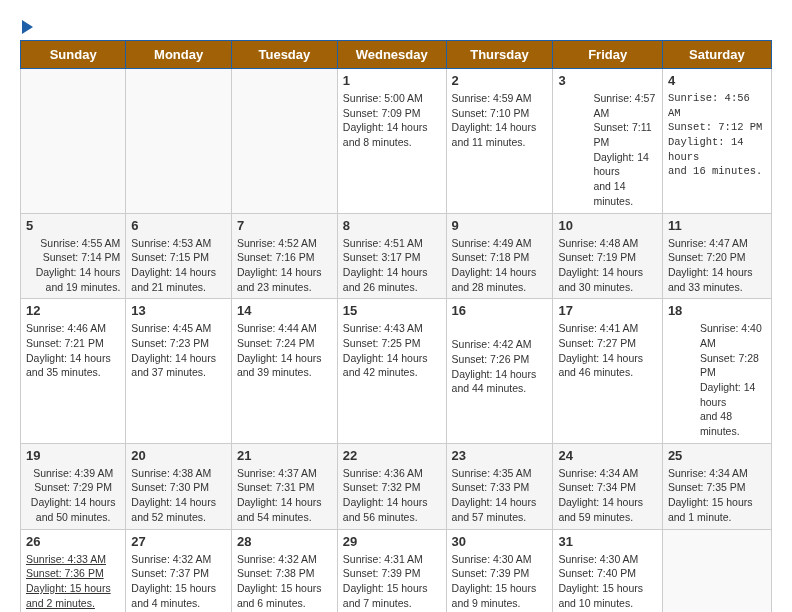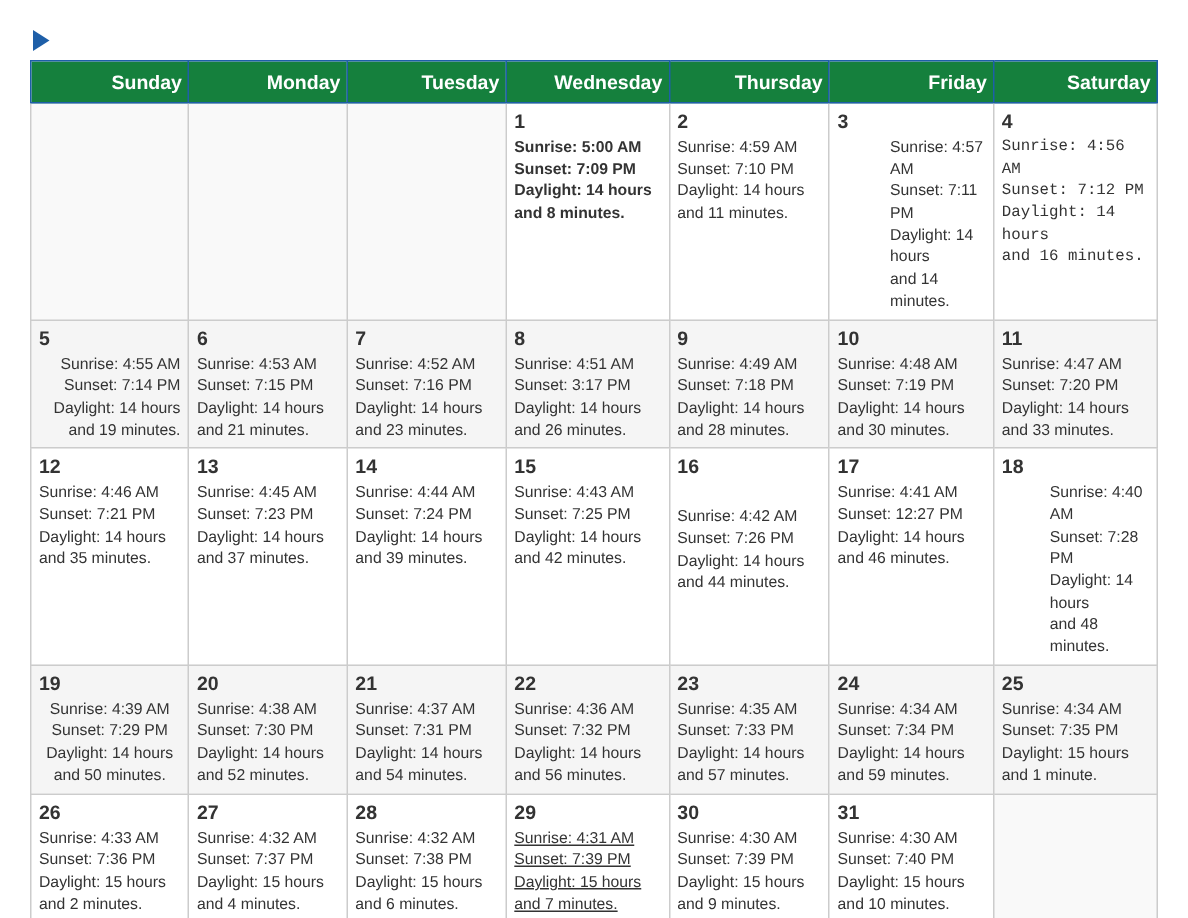--- a/index.html
+++ b/index.html
@@ -33,26 +33,26 @@
     }
     .location-title {
       font-size: 18px;
       color: #333;
     }
     table {
       width: 100%;
       border-collapse: collapse;
     }
     thead th {
-      background-color: #15803d;
+      background-color: #a16207;
       color: white;
       font-size: 13px;
       font-weight: bold;
       padding: 6px 4px;
-      text-align: right;
+      text-align: center;
       border: 1px solid #1e5fa8;
     }
     tbody td {
       border: 1px solid #ccc;
       vertical-align: top;
       padding: 4px 5px;
       width: 113px;
       min-height: 80px;
       font-size: 11px;
       color: #333;
@@ -105,21 +105,21 @@
         <th>Saturday</th>
       </tr>
   </thead>
   <tbody id="calendar-body">
   <tr>
         <td class="empty"></td>
         <td class="empty"></td>
         <td class="empty"></td>
         <td>
           <span class="day-number">1</span>
-          <div class="day-info" style="white-space: pre-line; font-weight: bold;">Sunrise: 5:00 AM
+          <div class="day-info" style="white-space: pre-line;">Sunrise: 5:00 AM
 Sunset: 7:09 PM
 Daylight: 14 hours
 and 8 minutes.</div>
         </td>
         <td>
           <span class="day-number">2</span>
           <div class="day-info" style="white-space: pre-line;">Sunrise: 4:59 AM
 Sunset: 7:10 PM
 Daylight: 14 hours
 and 11 minutes.</div>
@@ -222,21 +222,21 @@
         <td>
           <span class="day-number">16</span>
           <div class="day-info" style="white-space: pre-line; margin-top: 19px;">Sunrise: 4:42 AM
 Sunset: 7:26 PM
 Daylight: 14 hours
 and 44 minutes.</div>
         </td>
         <td>
           <span class="day-number">17</span>
           <div class="day-info" style="white-space: pre-line;">Sunrise: 4:41 AM
-Sunset: 12:27 PM
+Sunset: 7:27 PM
 Daylight: 14 hours
 and 46 minutes.</div>
         </td>
         <td>
           <span class="day-number">18</span>
           <div class="day-info" style="white-space: pre-line; margin-left: 32px;">Sunrise: 4:40 AM
 Sunset: 7:28 PM
 Daylight: 14 hours
 and 48 minutes.</div>
         </td>
@@ -288,42 +288,42 @@
           <span class="day-number">25</span>
           <div class="day-info" style="white-space: pre-line;">Sunrise: 4:34 AM
 Sunset: 7:35 PM
 Daylight: 15 hours
 and 1 minute.</div>
         </td>
       </tr>
       <tr>
         <td>
           <span class="day-number">26</span>
-          <div class="day-info" style="white-space: pre-line;">Sunrise: 4:33 AM
+          <div class="day-info" style="white-space: pre-line; text-decoration: underline;">Sunrise: 4:33 AM
 Sunset: 7:36 PM
 Daylight: 15 hours
 and 2 minutes.</div>
         </td>
         <td>
           <span class="day-number">27</span>
           <div class="day-info" style="white-space: pre-line;">Sunrise: 4:32 AM
 Sunset: 7:37 PM
 Daylight: 15 hours
 and 4 minutes.</div>
         </td>
         <td>
           <span class="day-number">28</span>
           <div class="day-info" style="white-space: pre-line;">Sunrise: 4:32 AM
 Sunset: 7:38 PM
 Daylight: 15 hours
 and 6 minutes.</div>
         </td>
         <td>
           <span class="day-number">29</span>
-          <div class="day-info" style="white-space: pre-line; text-decoration: underline;">Sunrise: 4:31 AM
+          <div class="day-info" style="white-space: pre-line;">Sunrise: 4:31 AM
 Sunset: 7:39 PM
 Daylight: 15 hours
 and 7 minutes.</div>
         </td>
         <td>
           <span class="day-number">30</span>
           <div class="day-info" style="white-space: pre-line;">Sunrise: 4:30 AM
 Sunset: 7:39 PM
 Daylight: 15 hours
 and 9 minutes.</div>

